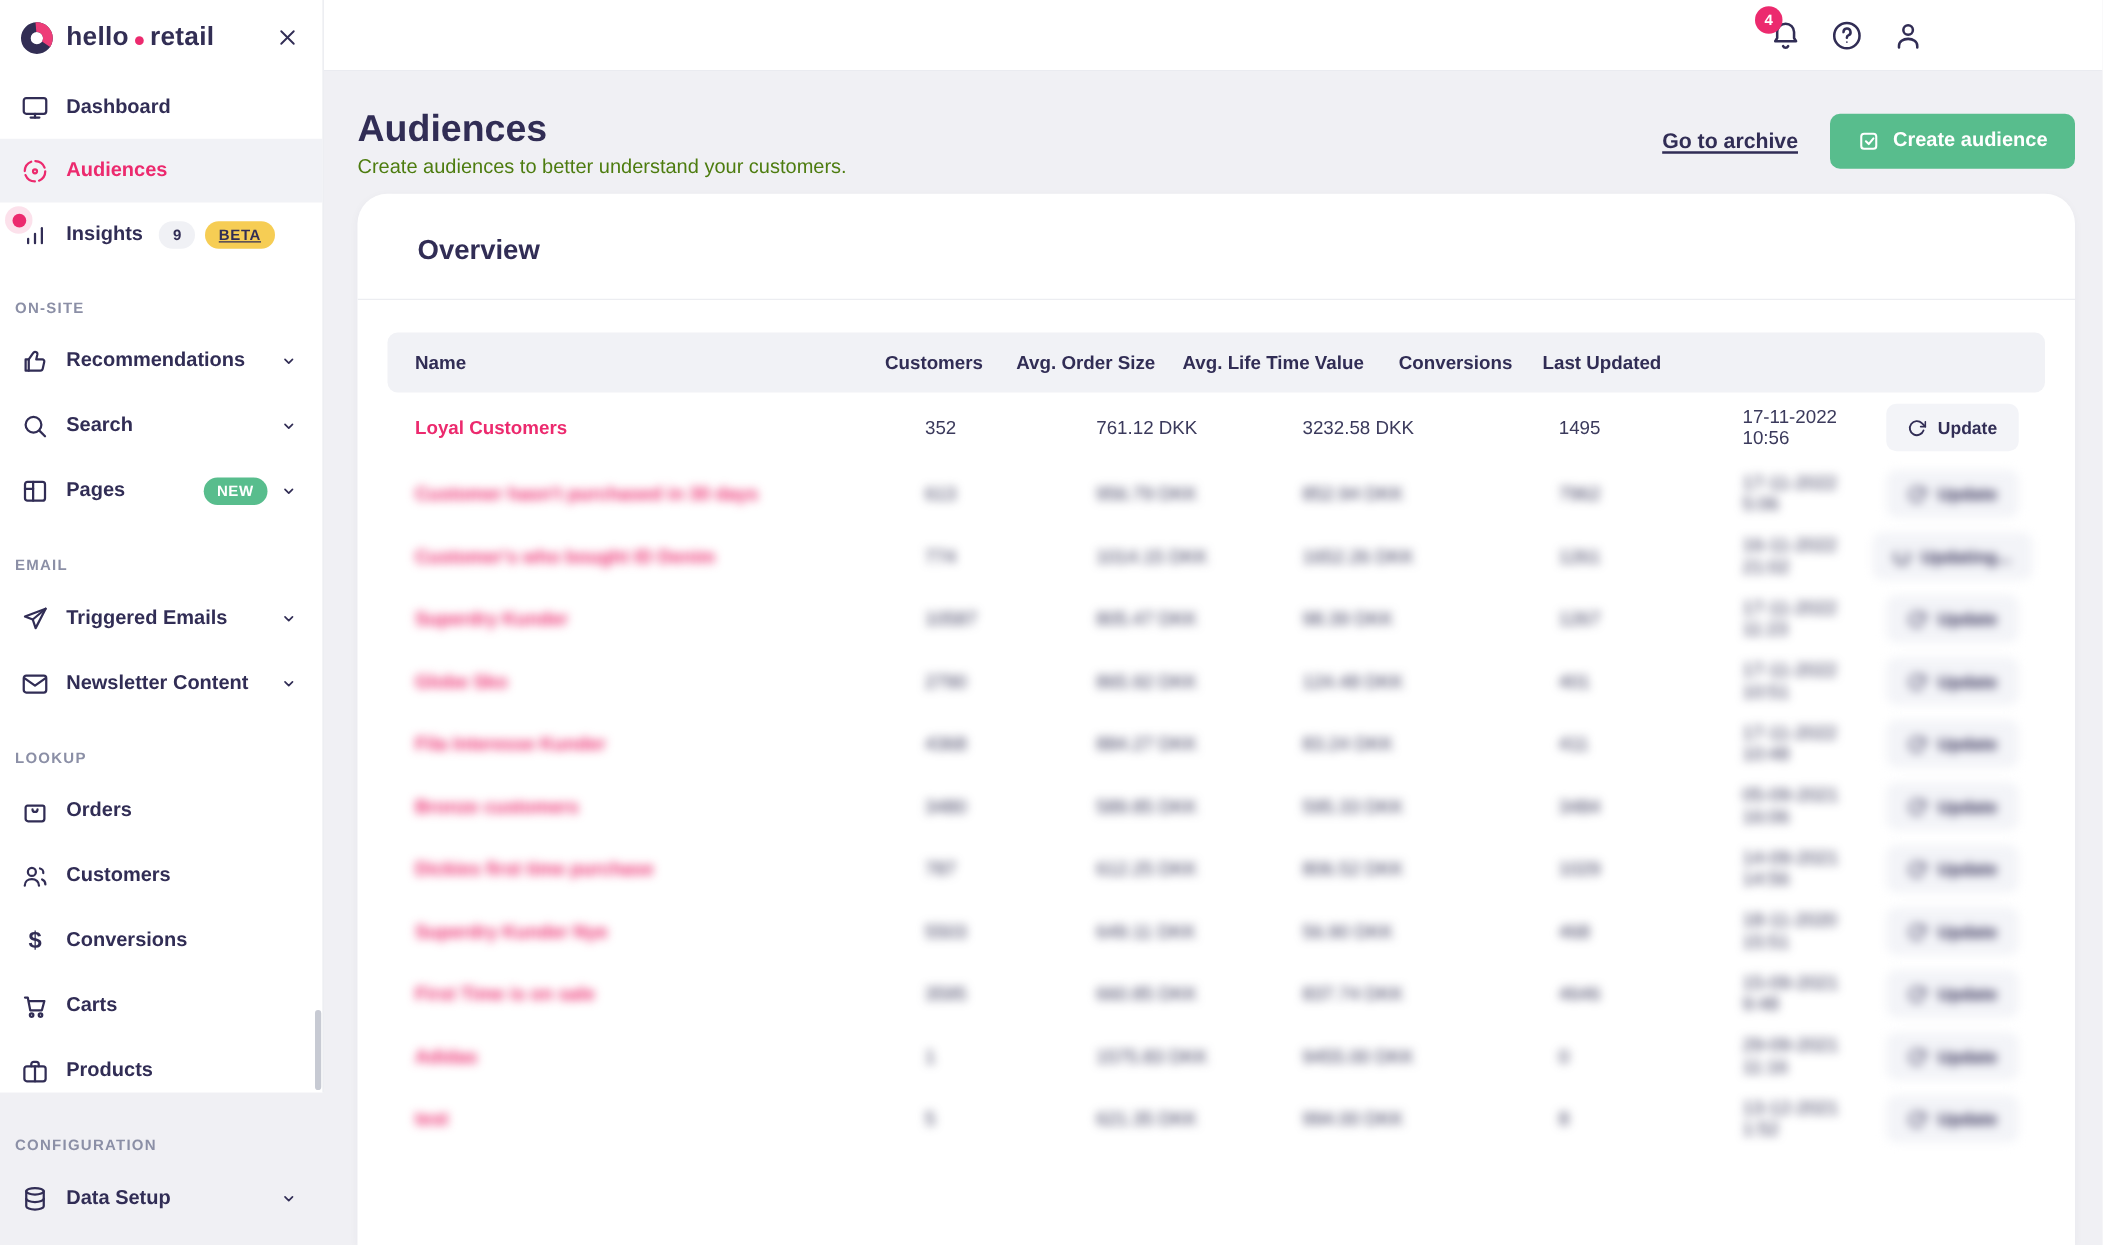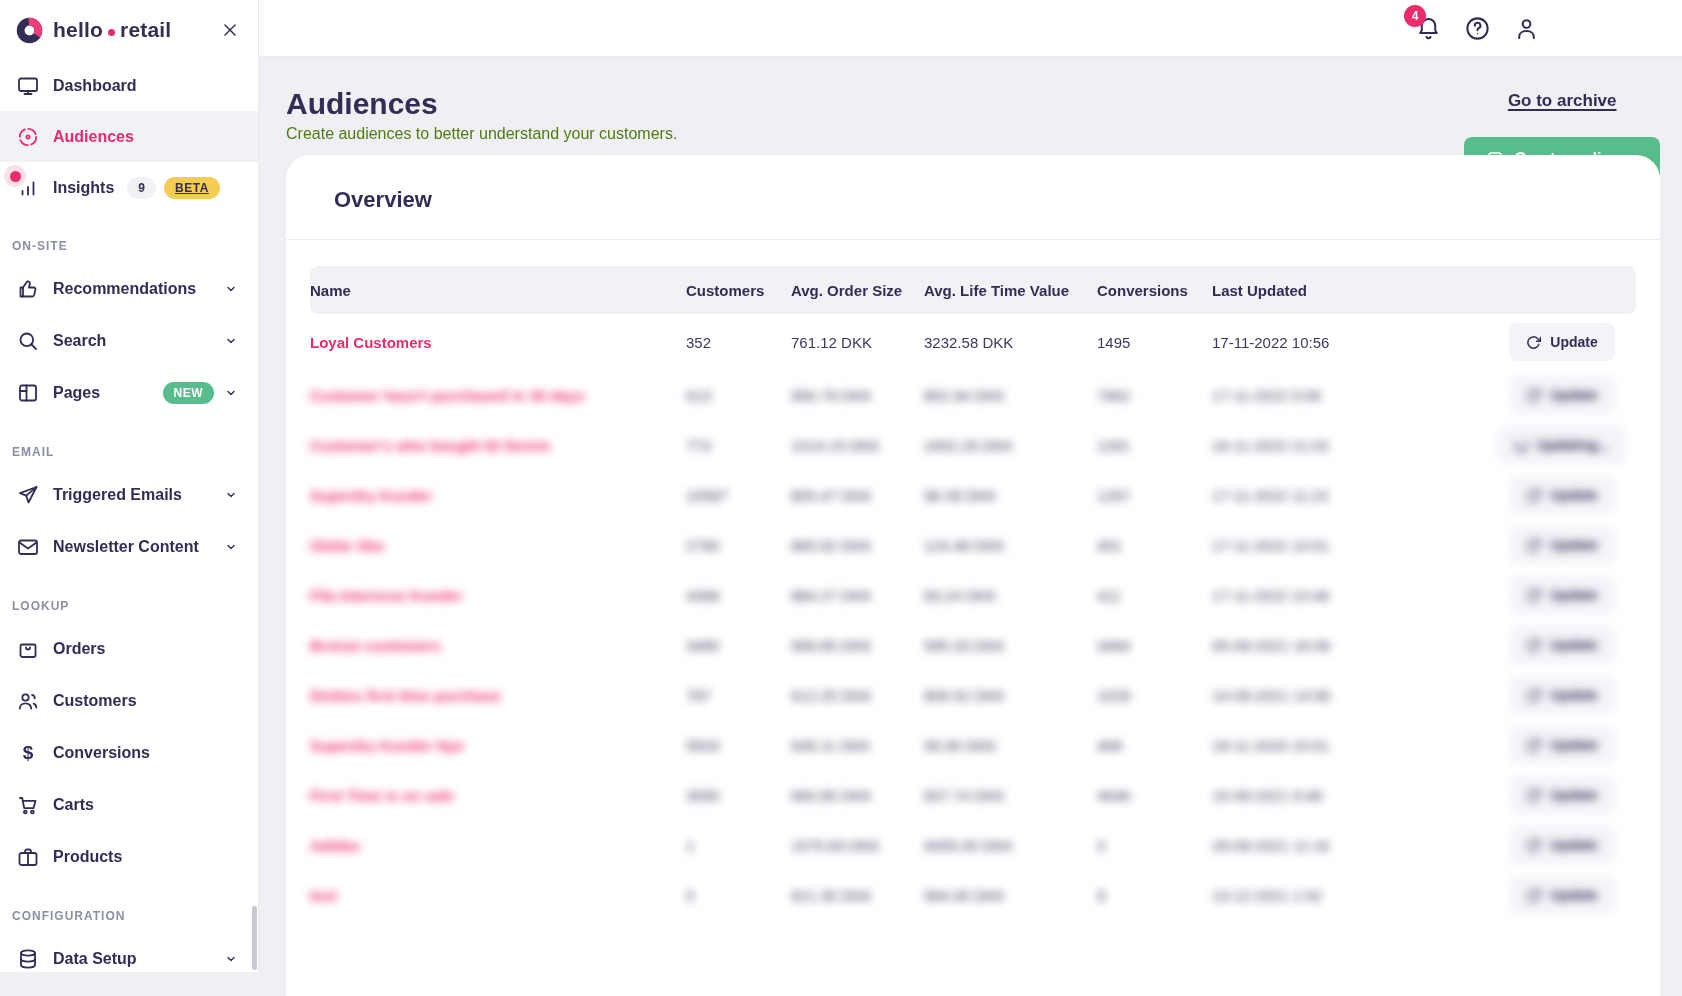--- a/index.html
+++ b/index.html
@@ -1,20 +1,20 @@
 <!DOCTYPE html>
 <html><head>
 <meta charset="utf-8">
 <style>
   * { margin:0; padding:0; box-sizing:border-box; }
   html,body { width:1682px; height:996px; overflow:hidden; }
   body { font-family:"Liberation Sans", sans-serif; background:#F0F0F4; color:#312D55; position:relative; }
 
   
-  .sidebar { position:absolute; left:0; top:0; width:259px; height:972px; background:#fff; border-right:1px solid #E8E9EE; z-index:5; }
+  .sidebar { position:absolute; left:0; top:0; width:259px; height:874px; background:#fff; border-right:1px solid #E8E9EE; z-index:5; }
   .logo-row { height:60px; display:flex; align-items:center; padding:0 18px 0 16px; }
   .brand { display:flex; align-items:center; gap:3px; margin-left:10px; font-weight:800; font-size:21px; letter-spacing:.2px; color:#322E54; }
   .brand-dot { width:7px; height:7px; border-radius:50%; background:#EC2A6E; margin:4px 2px 0; }
   .close-btn { margin-left:auto; cursor:pointer; display:flex; }
   .nav-item { position:relative; height:51px; display:flex; align-items:center; gap:13px; padding:0 18px 0 16px; font-weight:700; font-size:16px; color:#312D55; cursor:pointer; }
   .nav-item .ico { width:24px; height:24px; display:flex; align-items:center; justify-content:center; flex:0 0 24px; }
   .nav-item.active { background:#F1F2F6; color:#EC2A6E; }
   .nav-item.active svg { stroke:#EC2A6E; }
   .nav-item .right { margin-left:auto; display:flex; align-items:center; gap:8px; }
   .nav-item .right.pad { margin-right:24px; }
@@ -33,32 +33,32 @@
   
   .topbar { position:absolute; left:259px; top:0; width:1423px; height:57px; background:#fff; border-bottom:1px solid #EAEBF0; display:flex; align-items:center; justify-content:flex-end; gap:22px; padding-right:142px; }
   .top-ico { position:relative; display:flex; cursor:pointer; }
   .bell-badge { position:absolute; top:-10px; left:-11px; width:22px; height:22px; border-radius:50%; background:#EC2A6E; color:#fff; font-size:12px; font-weight:700; display:flex; align-items:center; justify-content:center; }
 
   
   .content { position:absolute; left:259px; top:57px; width:1423px; height:939px; background:#F0F0F4; }
   .page-head { position:relative; padding:30px 22px 0 27px; }
   .page-title { font-size:30px; font-weight:800; color:#312D55; }
   .page-sub { margin-top:4px; font-size:16px; color:#4d7c0f; }
-  .head-actions { position:absolute; right:22px; top:34px; display:flex; align-items:center; gap:26px;flex-direction:column; }
+  .head-actions { position:absolute; right:22px; top:34px; display:flex; align-items:center; gap:26px; }
   .archive-link { font-size:17px; font-weight:800; color:#312D55; text-decoration:underline; text-decoration-thickness:2px; text-underline-offset:3px; cursor:pointer; }
   .create-btn { display:flex; align-items:center; gap:10px; height:44px; padding:0 22px; background:#58BD8D; color:#fff; font-family:inherit; font-size:16px; font-weight:800; border:none; border-radius:8px; cursor:pointer; }
 
   
   .card { position:absolute; left:27px; right:22px; top:98px; bottom:0; background:#fff; border-radius:24px 24px 0 0; padding:0 24px; box-shadow:0 2px 8px rgba(49,45,85,.04); overflow:hidden; }
   .card-title { margin-top:32px; font-size:22px; font-weight:800; color:#312D55;margin-left:24px; }
   .card-divider { margin:26px -24px 0; border-top:1px solid #ECEDF1; }
   .tbl { margin-top:26px; }
-  .thead, .trow { display:grid; grid-template-columns:376px 105px 133px 173px 115px 1fr 124px; align-items:center; }
+  .thead, .trow { display:grid; grid-template-columns:376px 105px 133px 173px 115px 1fr 124px; align-items:center; padding-left:22px; }
   .thead { height:48px; background:#F1F2F6; border-radius:8px; font-size:15px; font-weight:700; color:#312D55; }
-  .trow { height:50px; font-size:15px; color:#3B3A5C; }
+  .trow { height:50px; font-size:15px; color:#3B3A5C;gap:32px; }
   .trow:first-of-type { height:56px; }
   .trow.blurred { filter:blur(4px); }
   .cell.name { font-weight:700; color:#EC2A6E; cursor:pointer; }
   .cell.action { display:flex; justify-content:center; padding-right:24px; }
   .update-btn { display:inline-flex; align-items:center; gap:9px; height:38px; padding:0 17px; background:#F3F4F8; border:none; border-radius:8px; font-family:inherit; font-size:14px; font-weight:800; color:#312D55; cursor:pointer; white-space:nowrap; }
   .spinner { width:13px; height:13px; border:2px solid #3B3A5C; border-top-color:transparent; border-radius:50%; }
 </style>
 </head>
 <body>
 

